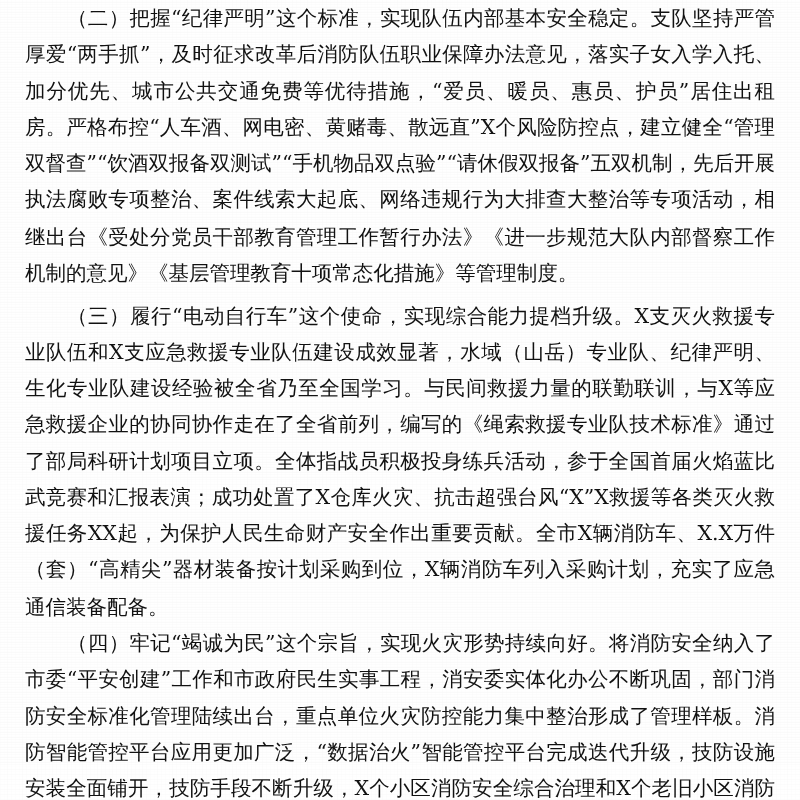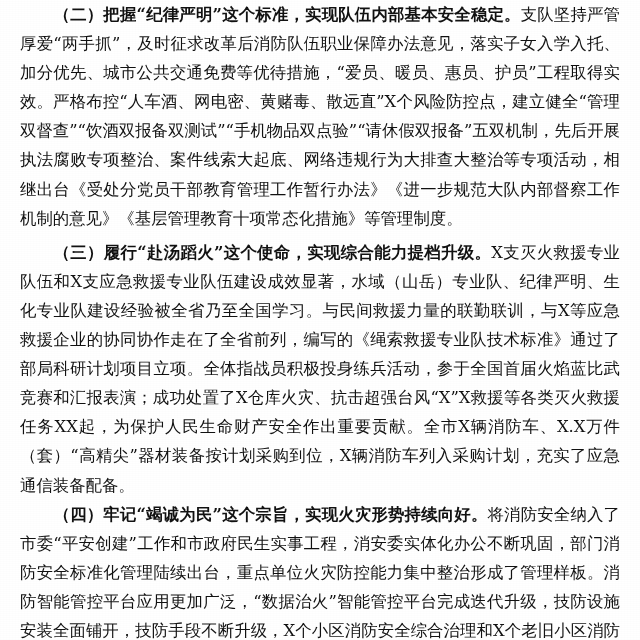--- a/index.html
+++ b/index.html
@@ -32,43 +32,43 @@
     text-justify: inter-character;
     letter-spacing: 0px;
     word-spacing: 0px;
     -webkit-font-feature-settings: "kern" 0;
     font-kerning: none;
   }
   p.para.indent {
     text-indent: 2.05em;
   }
   b.hdr {
-    font-weight: bold;
+    font-weight: normal;
   }
   .gap-after-p2 { height: 5px; }
   
   #grain {
     position: absolute;
     inset: 0;
     pointer-events: none;
     opacity: 0.035;
     background-image:
       repeating-linear-gradient(0deg, rgba(0,0,0,.5) 0px, rgba(0,0,0,0) 1px, rgba(0,0,0,0) 2px),
       repeating-linear-gradient(90deg, rgba(0,0,0,.35) 0px, rgba(0,0,0,0) 1px, rgba(0,0,0,0) 3px);
   }
 </style>
 </head>
 <body>
 
 <div id="page">
   <div class="doc-body">
 
-    <p class="para indent"><b class="hdr">（二）把握“纪律严明”这个标准，实现队伍内部基本安全稳定。</b><span>支队坚持严管厚爱“两手抓”，及时征求改革后消防队伍职业保障办法意见，落实子女入学入托、加分优先、城市公共交通免费等优待措施，“爱员、暖员、惠员、护员”工程取得实效。严格布控“人车酒、网电密、黄赌毒、散远直”X个风险防控点，建立健全“管理双督查”“饮酒双报备双测试”“手机物品双点验”“请休假双报备”五双机制，先后开展执法腐败专项整治、案件线索大起底、网络违规行为大排查大整治等专项活动，相继出台《受处分党员干部教育管理工作暂行办法》《进一步规范大队内部督察工作机制的意见》《基层管理教育十项常态化措施》等管理制度。</span></p>
+    <p class="para indent"><b class="hdr">（二）把握“纪律严明”这个标准，实现队伍内部基本安全稳定。</b><span>支队坚持严管厚爱“两手抓”，及时征求改革后消防队伍职业保障办法意见，落实子女入学入托、加分优先、城市公共交通免费等优待措施，“爱员、暖员、惠员、护员”居住出租房。严格布控“人车酒、网电密、黄赌毒、散远直”X个风险防控点，建立健全“管理双督查”“饮酒双报备双测试”“手机物品双点验”“请休假双报备”五双机制，先后开展执法腐败专项整治、案件线索大起底、网络违规行为大排查大整治等专项活动，相继出台《受处分党员干部教育管理工作暂行办法》《进一步规范大队内部督察工作机制的意见》《基层管理教育十项常态化措施》等管理制度。</span></p>
 
     <div class="gap-after-p2"></div>
 
-    <p class="para indent"><b class="hdr">（三）履行“赴汤蹈火”这个使命，实现综合能力提档升级。</b><span>X支灭火救援专业队伍和X支应急救援专业队伍建设成效显著，水域（山岳）专业队、纪律严明、生化专业队建设经验被全省乃至全国学习。与民间救援力量的联勤联训，与X等应急救援企业的协同协作走在了全省前列，编写的《绳索救援专业队技术标准》通过了部局科研计划项目立项。全体指战员积极投身练兵活动，参于全国首届火焰蓝比武竞赛和汇报表演；成功处置了X仓库火灾、抗击超强台风“X”X救援等各类灭火救援任务XX起，为保护人民生命财产安全作出重要贡献。全市X辆消防车、X.X万件（套）“高精尖”器材装备按计划采购到位，X辆消防车列入采购计划，充实了应急通信装备配备。</span></p>
+    <p class="para indent"><b class="hdr">（三）履行“电动自行车”这个使命，实现综合能力提档升级。</b><span>X支灭火救援专业队伍和X支应急救援专业队伍建设成效显著，水域（山岳）专业队、纪律严明、生化专业队建设经验被全省乃至全国学习。与民间救援力量的联勤联训，与X等应急救援企业的协同协作走在了全省前列，编写的《绳索救援专业队技术标准》通过了部局科研计划项目立项。全体指战员积极投身练兵活动，参于全国首届火焰蓝比武竞赛和汇报表演；成功处置了X仓库火灾、抗击超强台风“X”X救援等各类灭火救援任务XX起，为保护人民生命财产安全作出重要贡献。全市X辆消防车、X.X万件（套）“高精尖”器材装备按计划采购到位，X辆消防车列入采购计划，充实了应急通信装备配备。</span></p>
 
     <p class="para indent"><b class="hdr">（四）牢记“竭诚为民”这个宗旨，实现火灾形势持续向好。</b><span>将消防安全纳入了市委“平安创建”工作和市政府民生实事工程，消安委实体化办公不断巩固，部门消防安全标准化管理陆续出台，重点单位火灾防控能力集中整治形成了管理样板。消防智能管控平台应用更加广泛，“数据治火”智能管控平台完成迭代升级，技防设施安装全面铺开，技防手段不断升级，X个小区消防安全综合治理和X个老旧小区消防设施增配改造得到省委省政府的肯定。高层建筑、居住出租房、电气火灾、电动自行车、厂房仓库、小微企业消防治理和“防风险保平安迎大庆”行动整治持续发力，X个省、市两级消防安全重点镇街落实风险管控措施，“联百镇街、走千村社、进万家庭”“敲门守护”两项宣传行动扎实有效，完成了“六五”“双创”活动、中华人民共和国成立X周年大庆等X项重要活动和重大节日消防安保。</span></p>
 
   </div>
   <div id="grain"></div>
 </div>
 
 </body></html>

